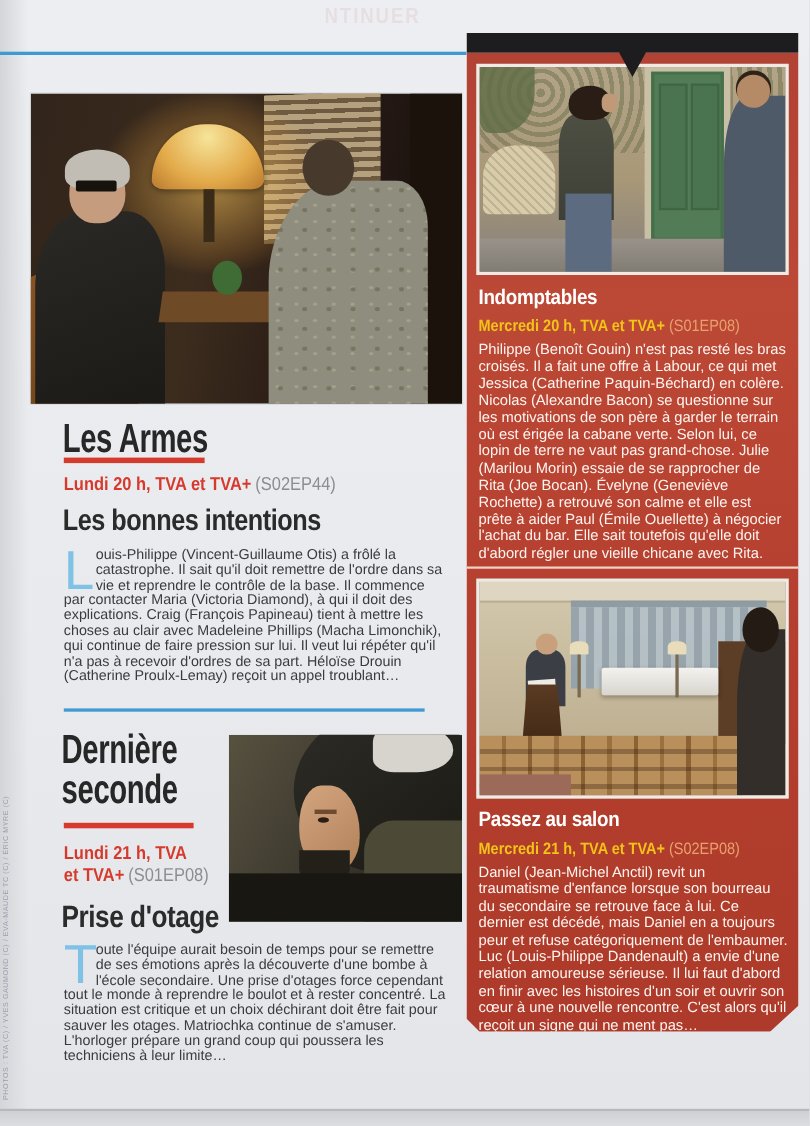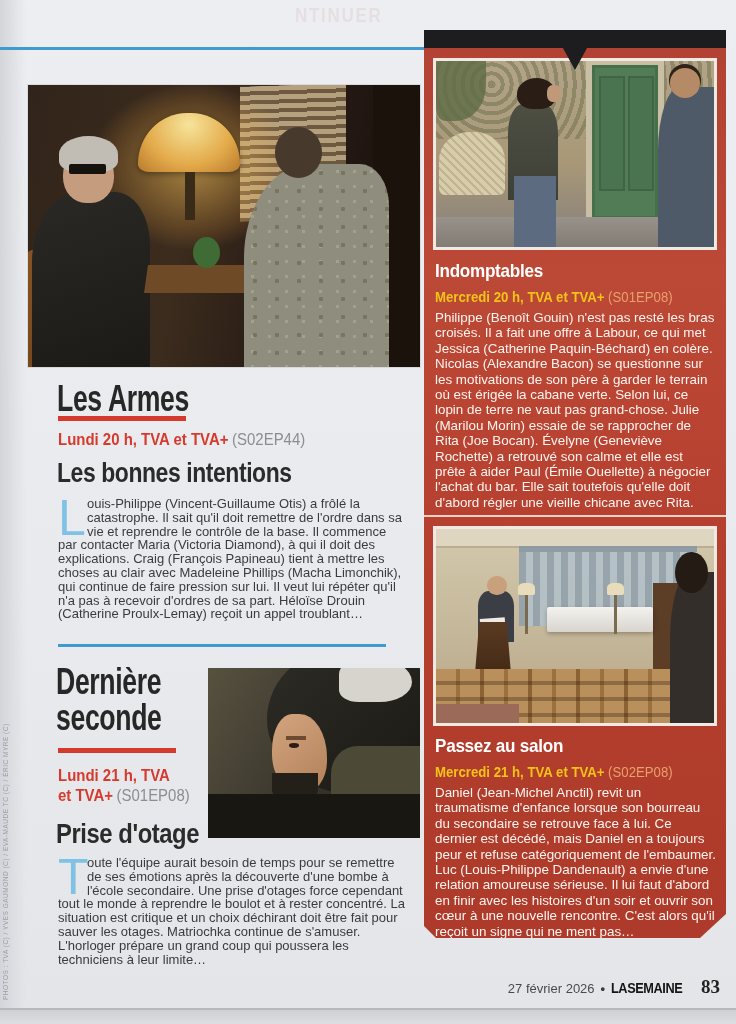--- a/index.html
+++ b/index.html
@@ -247,21 +247,15 @@
       </div>
 
       <div class="abs card-title" style="left:11px;top:687px;">Passez au salon</div>
       <div class="abs card-sched" style="left:11px;top:715px;">
         <span>Mercredi 21 h, TVA et TVA+</span><span class="card-ep">(S02EP08)</span>
       </div>
       <div class="abs card-text" style="left:11px;top:737px;width:281px;">Daniel (Jean-Michel Anctil) revit un traumatisme d'enfance lorsque son bourreau du secondaire se retrouve face à lui. Ce dernier est décédé, mais Daniel en a toujours peur et refuse catégoriquement de l'embaumer. Luc (Louis-Philippe Dandenault) a envie d'une relation amoureuse sérieuse. Il lui faut d'abord en finir avec les histoires d'un soir et ouvrir son cœur à une nouvelle rencontre. C'est alors qu'il reçoit un signe qui ne ment pas…</div>
     </div>
   </div>
 
-  <div class="abs footer">
-    <span class="date">27 février 2026</span>
-    <span class="sep">•</span>
-    <span class="mag">LASEMAINE</span>
-    <span class="pnum">83</span>
-  </div>
 
   <div class="abs bottom-edge"></div>
 </div>
 
 </body></html>

